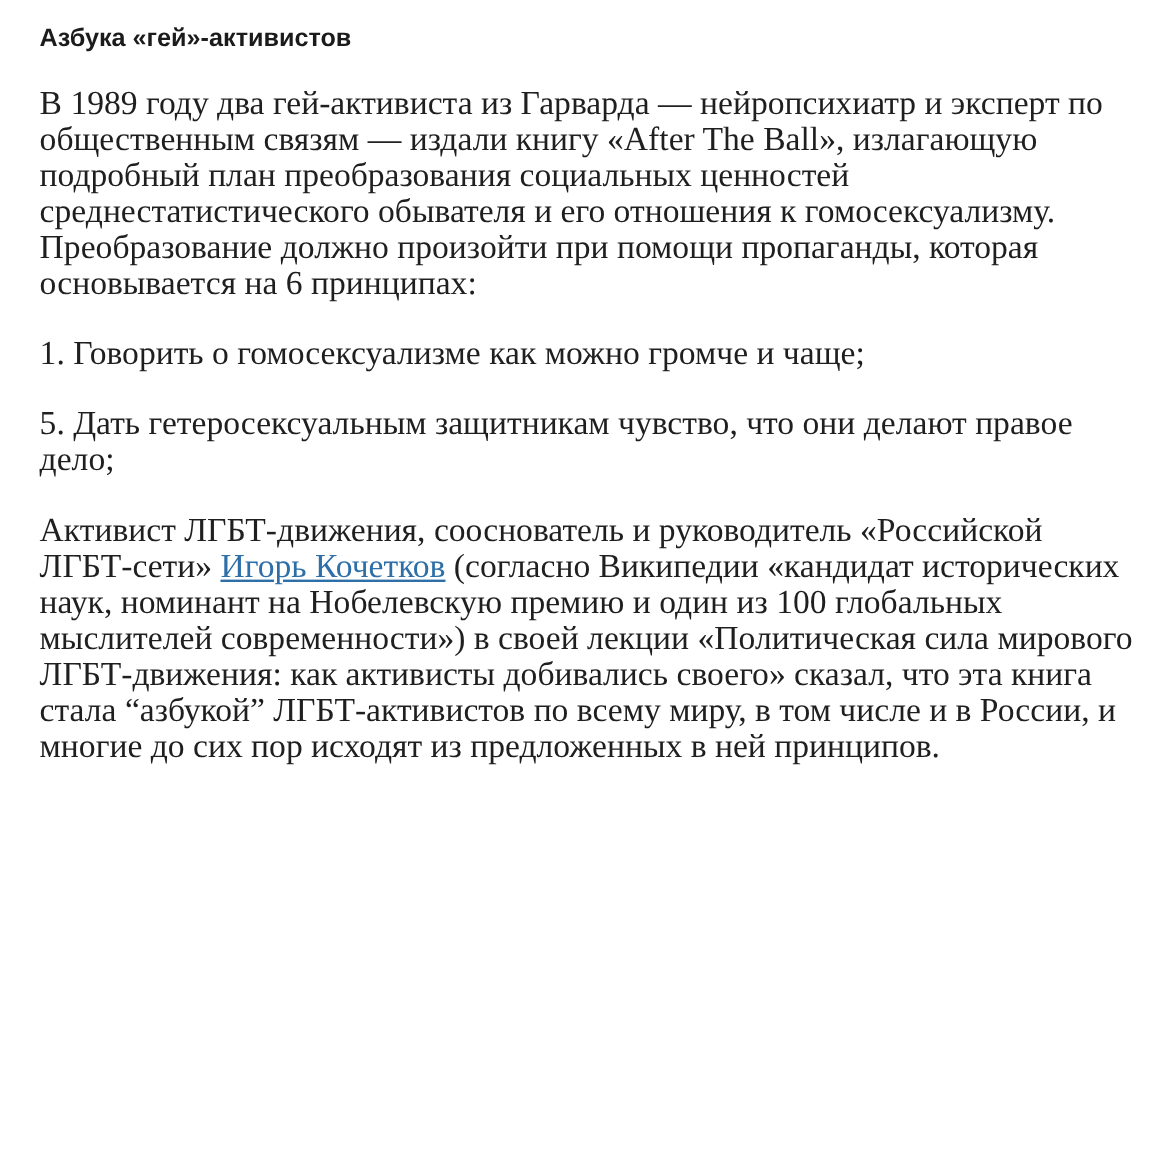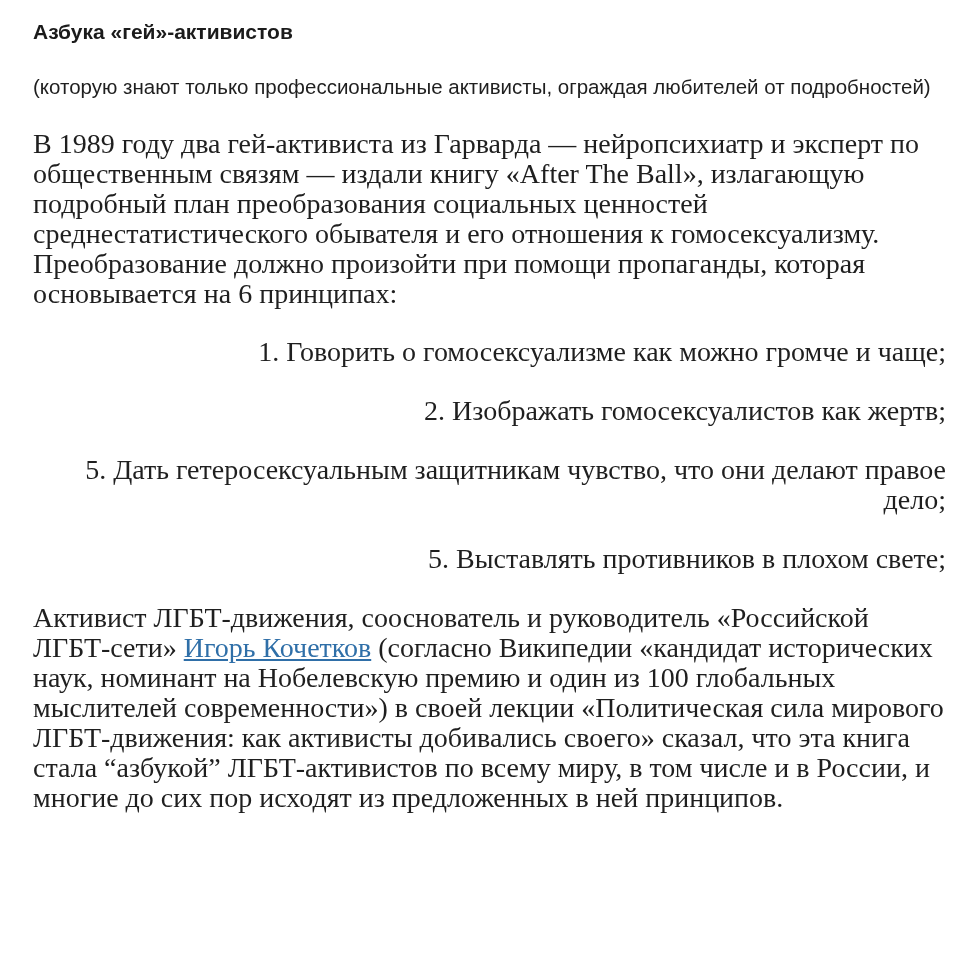--- a/index.html
+++ b/index.html
@@ -34,47 +34,43 @@
     margin: 0 0 28px 0;
   }
   .para.sans {
     font-family: "Liberation Sans", sans-serif;
     font-size: 20.5px;
     line-height: 29px;
     color: #1f1f1f;
   }
   .para.list-item {
     margin-bottom: 29px;
-    text-align: right;
   }
   .doc-link {
     color: #2f6fa8;
     text-decoration: underline;
     cursor: pointer;
   }
   .para.last {
     margin-bottom: 2px;
   }
 </style>
 </head>
 <body>
 
 <div class="page">
 
   <h1 class="doc-title">Азбука «гей»-активистов</h1>
 
-  <p class="para sans">(которую знают только профессиональные активисты, ограждая любителей от подробностей)</p>
 
   <p class="para">В 1989 году два гей-активиста из Гарварда — нейропсихиатр и эксперт по общественным связям — издали книгу «After The Ball», излагающую подробный план преобразования социальных ценностей среднестатистического обывателя и его отношения к гомосексуализму. Преобразование должно произойти при помощи пропаганды, которая основывается на 6 принципах:</p>
 
   <p class="para list-item">1. Говорить о гомосексуализме как можно громче и чаще;</p>
 
-  <p class="para list-item">2. Изображать гомосексуалистов как жертв;</p>
 
   <p class="para list-item">5. Дать гетеросексуальным защитникам чувство, что они делают правое дело;</p>
 
 
-  <p class="para list-item">5. Выставлять противников в плохом свете;</p>
 
 
   <p class="para last"><span>Активист ЛГБТ-движения, сооснователь и руководитель «Российской ЛГБТ-сети» </span><a class="doc-link" href="#">Игорь Кочетков</a><span> (согласно Википедии «кандидат исторических наук, номинант на Нобелевскую премию и один из 100 глобальных мыслителей современности») в своей лекции «Политическая сила мирового ЛГБТ-движения: как активисты добивались своего» сказал, что эта книга стала “азбукой” ЛГБТ-активистов по всему миру, в том числе и в России, и многие до сих пор исходят из предложенных в ней принципов.</span></p>
 
 </div>
 
 </body></html>

